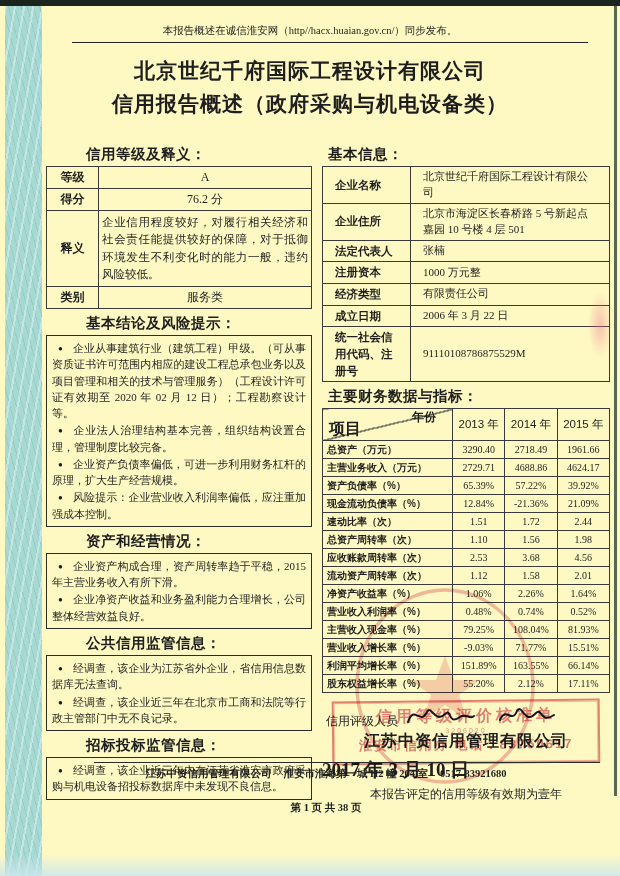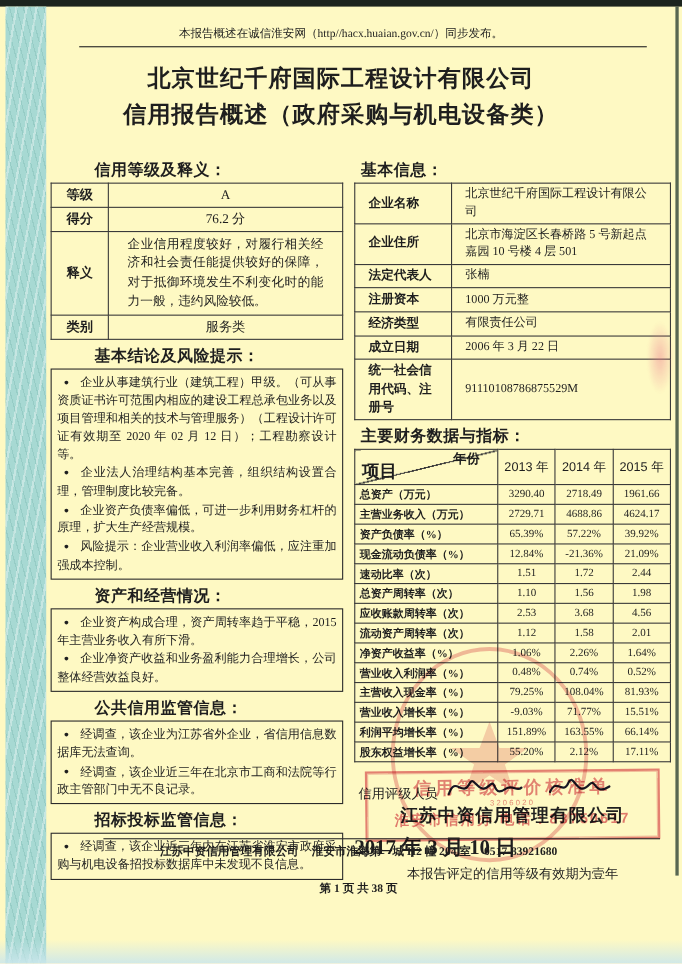--- a/index.html
+++ b/index.html
@@ -37,36 +37,36 @@
 
   table { border-collapse:collapse; width:100%; }
   td { border:1px solid #3a3a3a; }
   table.outer { border:1.4px solid #2b2b2b; }
 
   
   .rating-table td { font-size:12px; height:22px; }
   .rating-table td.lbl { width:52px; text-align:center; font-weight:bold;
       font-family:"Liberation Sans","DejaVu Sans",sans-serif; }
   .rating-table td.val { text-align:center; }
-  .rating-table td.val.just { text-align:justify; padding:3px 17px; line-height:1.5; font-size:11.5px; }
+  .rating-table td.val.just { text-align:justify; padding:3px 3px; line-height:1.5; font-size:11.5px; }
 
   
   .note-box { border:1.2px solid #2b2b2b; padding:3px 5px; font-size:11px; line-height:1.48;
       text-align:justify; margin-bottom:1px; }
   .bullet-line { text-indent:6px; margin:1px 0; }
   .bdot { font-size:8px; vertical-align:1px; margin-right:10px; }
 
   
   .bi td { font-size:11px; padding:2px 12px; line-height:1.45; }
   .bi td.lbl { width:88px; font-weight:bold; font-family:"Liberation Sans","DejaVu Sans",sans-serif; font-size:11.5px; }
 
   
   .fin td { font-size:10px; text-align:center; height:18px; padding:0 2px; }
   .fin td.item { text-align:left; font-weight:bold; padding-left:4px; width:130px;
-      font-family:Liberation Serif, serif; }
+      font-family:Liberation Sans, sans-serif; }
   .fin td.yr { font-weight:normal; font-size:11.5px; height:32px;
       font-family:"Liberation Sans","DejaVu Sans",sans-serif; }
   .corner { position:relative; width:130px; height:32px;
       background:linear-gradient(to bottom right, transparent calc(50% - .6px), #3a3a3a calc(50% - .6px), #3a3a3a calc(50% + .6px), transparent calc(50% + .6px)); }
   .corner-top { position:absolute; top:0; right:16px; font-size:12px; font-weight:bold;
       font-family:Liberation Sans, sans-serif; }
   .corner-bottom { position:absolute; bottom:0; left:6px; font-size:16px; font-weight:bold;
       font-family:"Liberation Sans","DejaVu Sans",sans-serif; }
 
   

